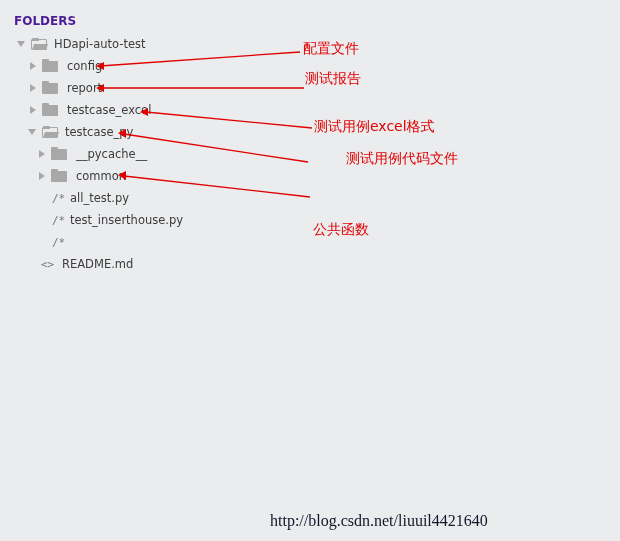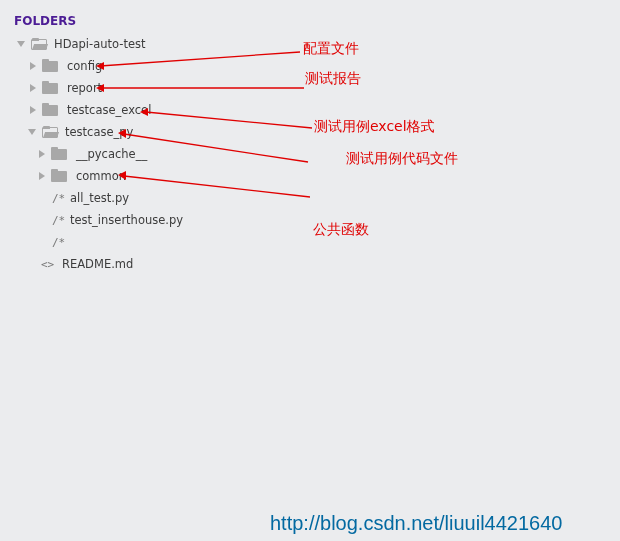--- a/index.html
+++ b/index.html
@@ -12,21 +12,21 @@
     .tri { width:0; height:0; display:inline-block; }
     .tri.right { border-top:4px solid transparent; border-bottom:4px solid transparent; border-left:6px solid #a8a8a8; }
     .tri.down { border-left:4px solid transparent; border-right:4px solid transparent; border-top:6px solid #a8a8a8; }
     .folder { width:16px; height:11px; background:#a8a8a8; border-radius:1px; position:relative; display:inline-block; }
     .folder::before { content:""; position:absolute; left:0; top:-2px; width:7px; height:3px; background:#a8a8a8; border-radius:1px 1px 0 0; }
     .folder.open { background:transparent; border:1.5px solid #a8a8a8; box-sizing:border-box; }
     .folder.open::after { content:""; position:absolute; left:1px; right:-1px; bottom:-1px; height:6px; background:#a8a8a8; transform:skewX(-20deg); }
     .ficon { color:#777; font-size:11px; font-family:"DejaVu Sans Mono",monospace; display:inline-block; width:18px; }
     .label { margin-left:0; white-space:nowrap; }
     .anno { position:absolute; color:#e00000; font-size:14px; font-family:"DejaVu Sans",sans-serif; white-space:nowrap; }
-    .watermark { position:absolute; left:270px; top:512px; color:#0369a1; font-size:20px; font-family:Liberation Sans, sans-serif; }
+    .watermark { position:absolute; left:270px; top:512px; color:#0f172a; font-size:16px; font-family:Liberation Serif, serif; }
     svg.arrows { position:absolute; left:0; top:0; }
   </style>
 </head>
 <body>
 
 <div class="header">FOLDERS</div>
 
 <div class="row" style="left:17px; top:33px;">
   <span class="tri down" style="margin-right:6px;"></span>
   <span class="folder open" style="margin-right:7px;"></span>

